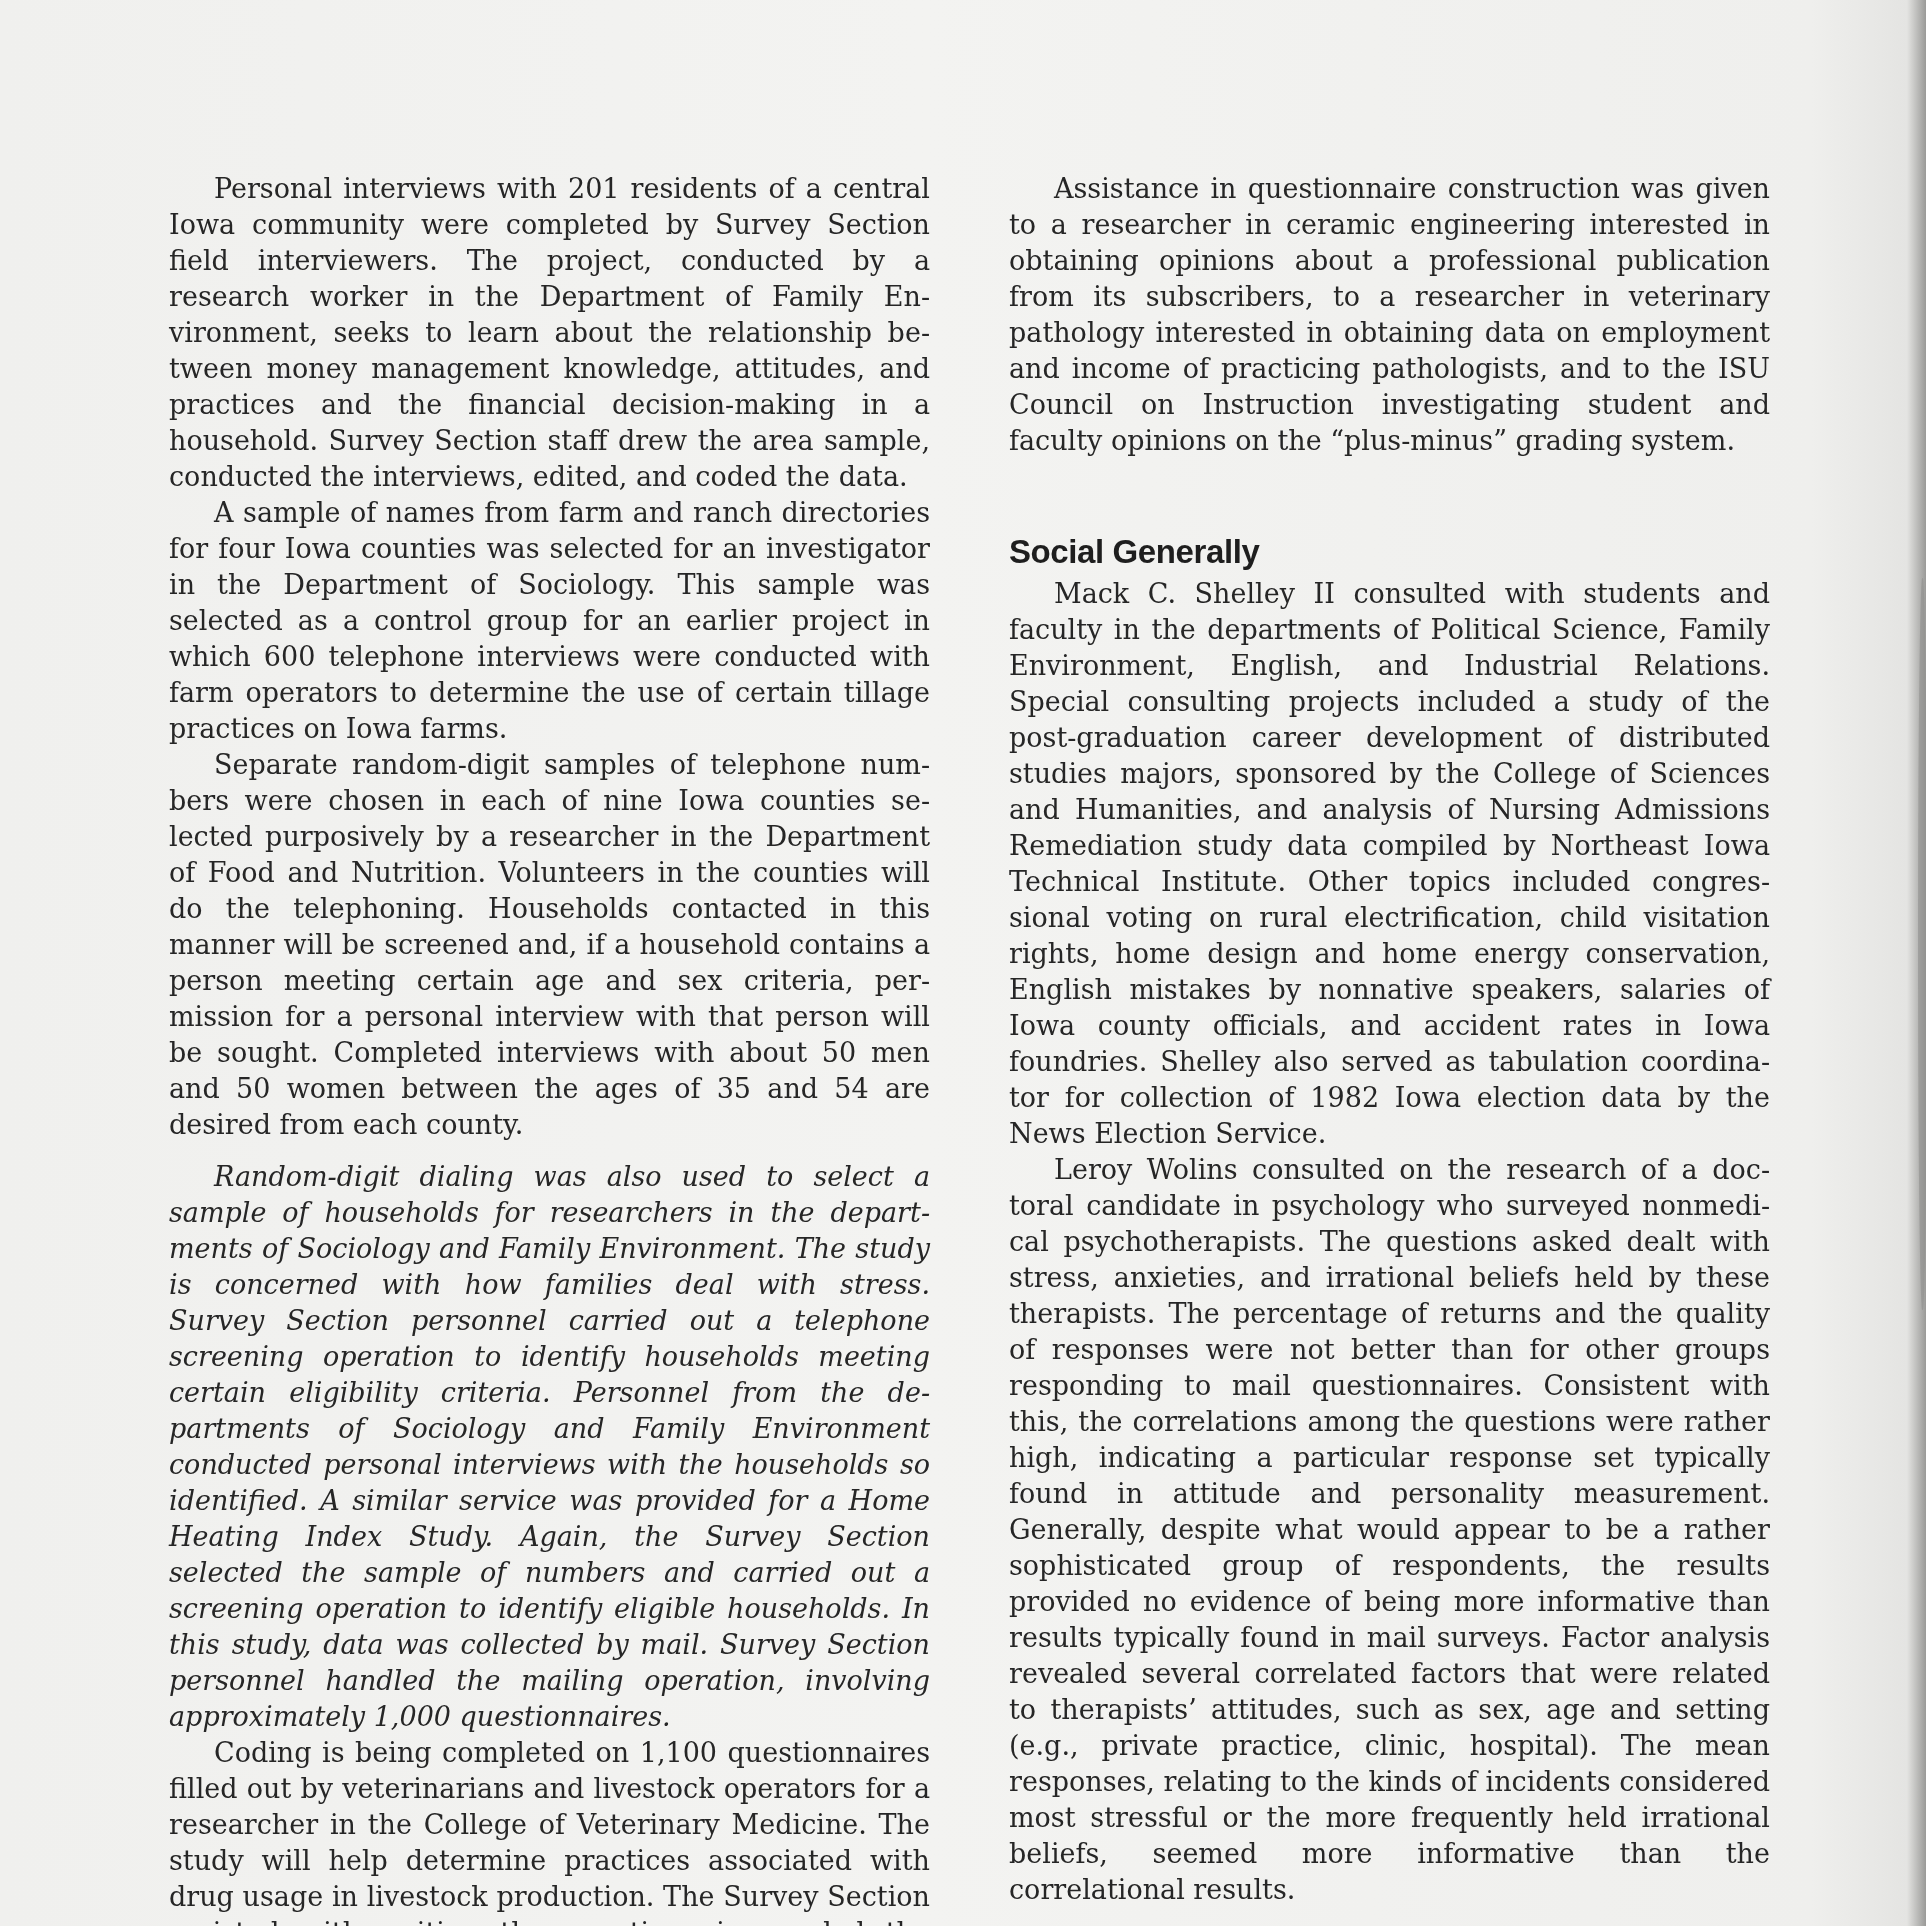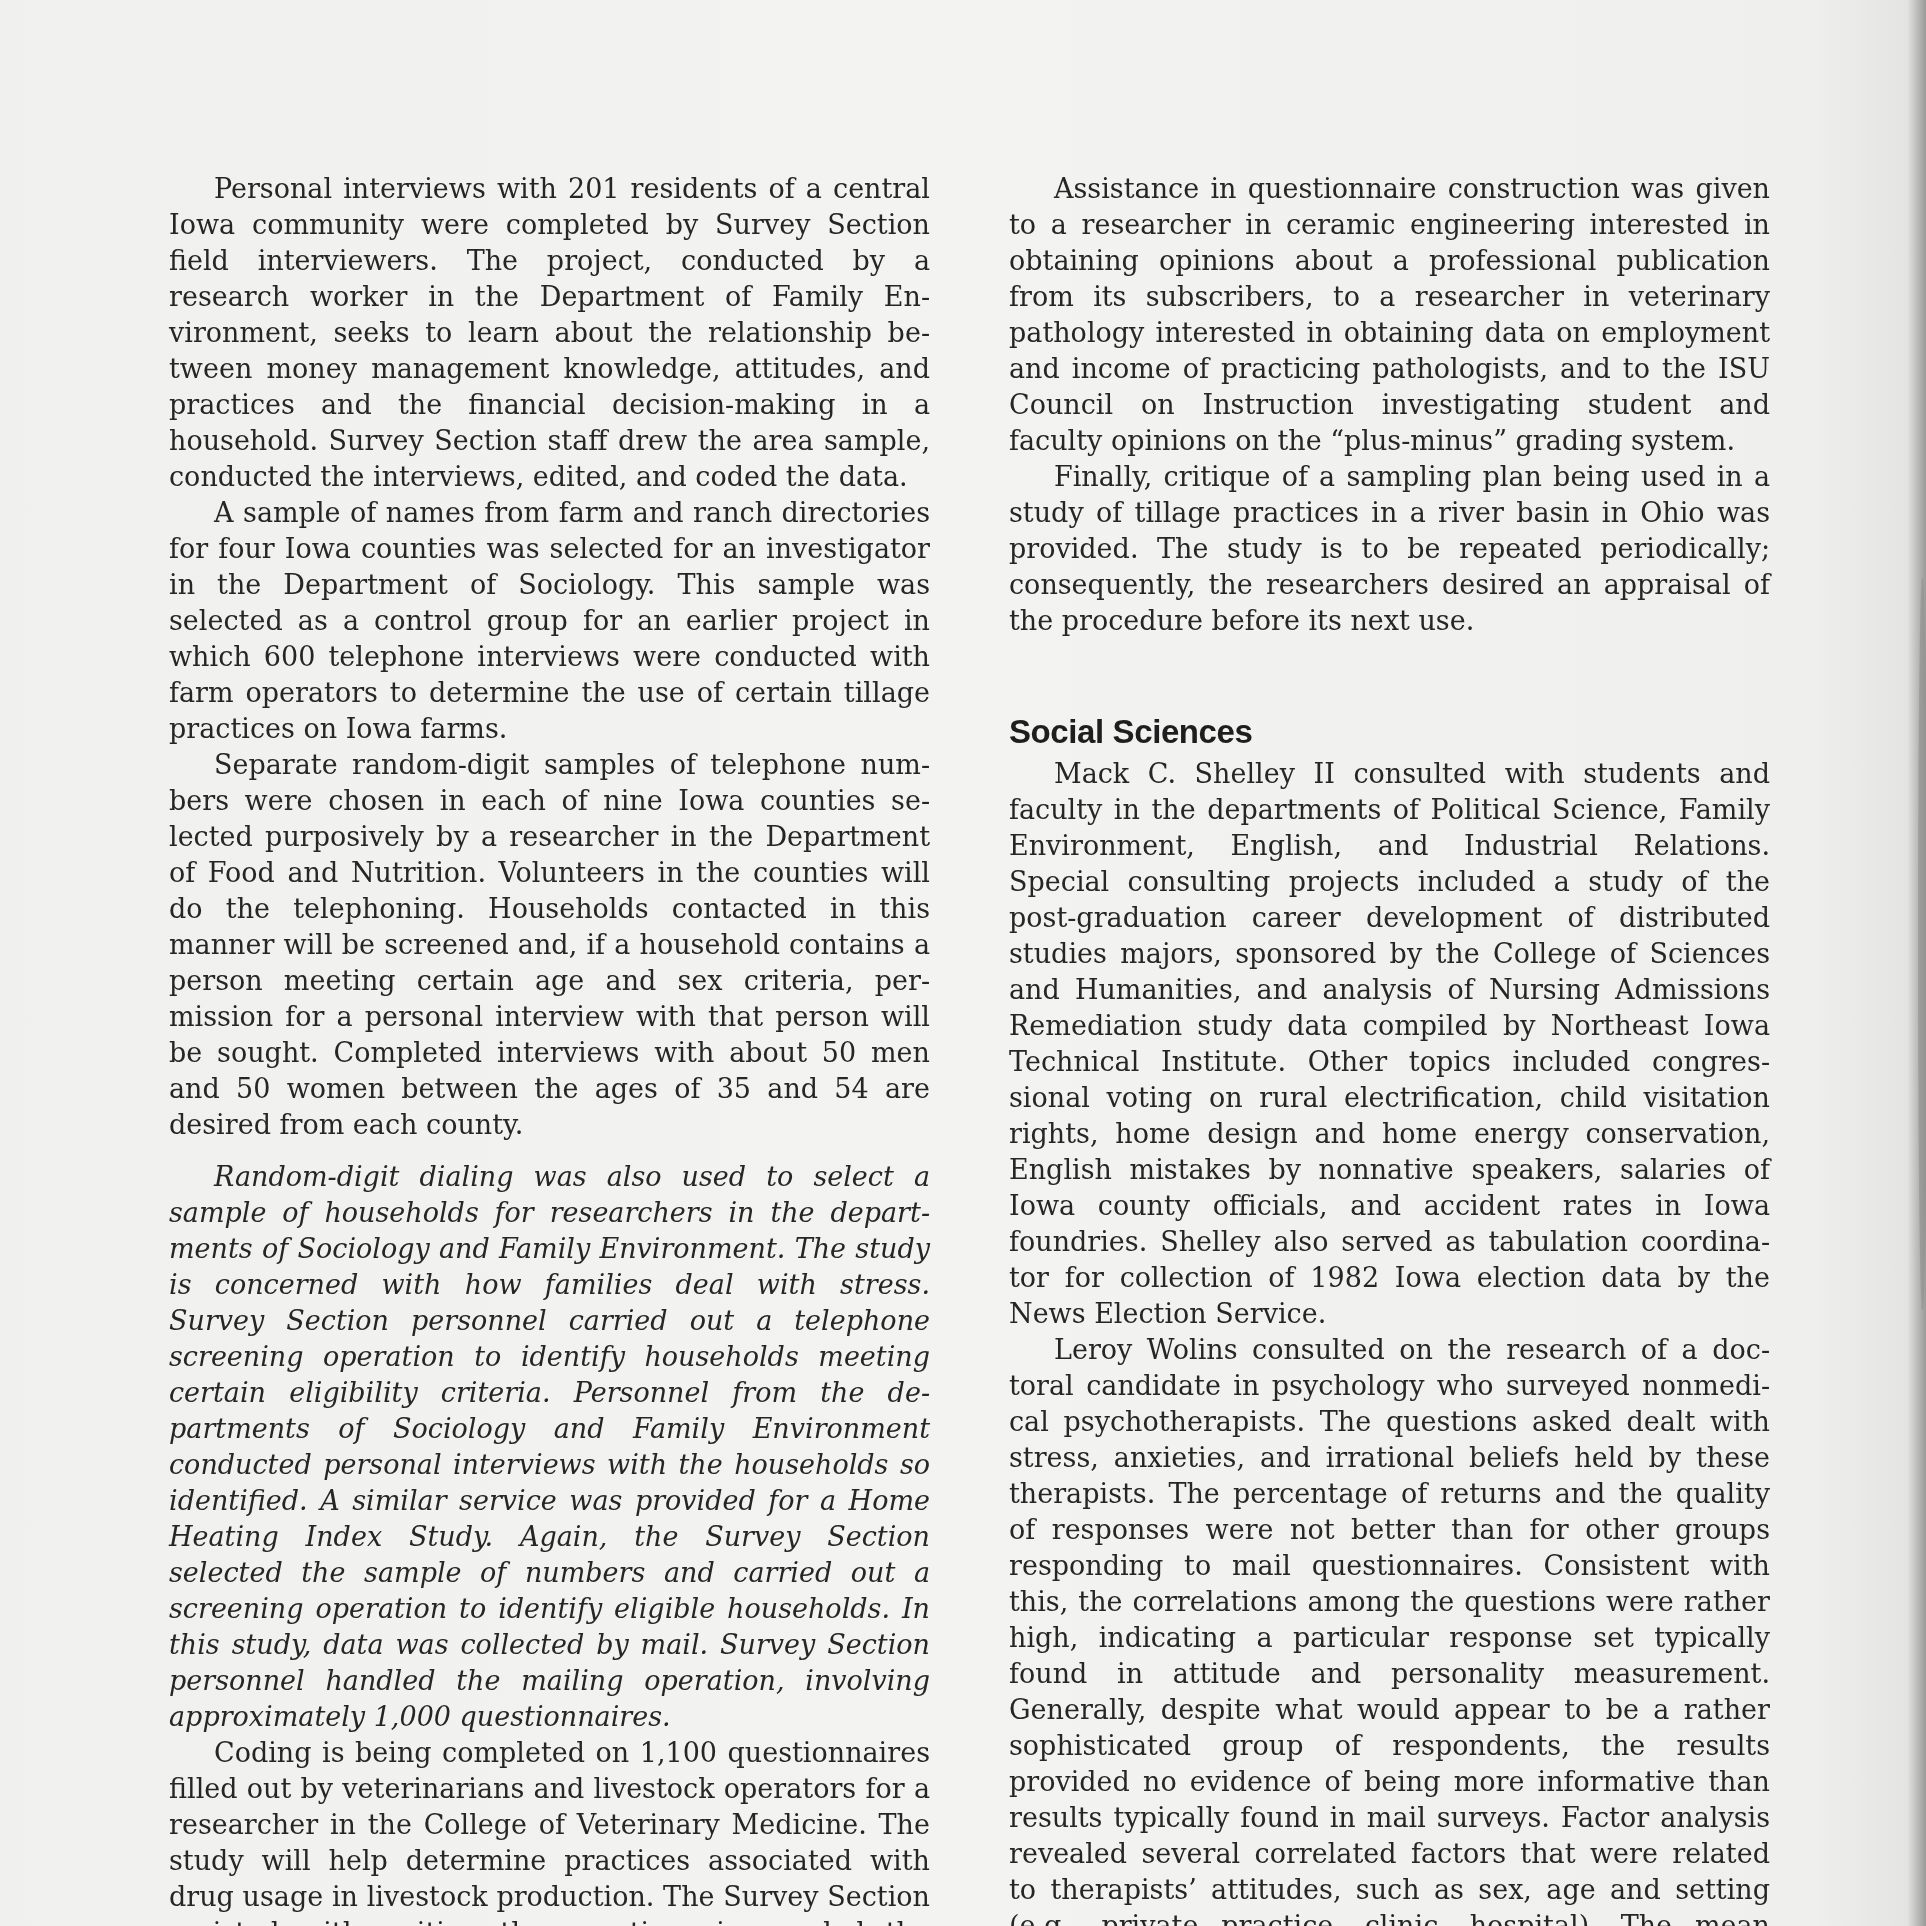--- a/index.html
+++ b/index.html
@@ -55,22 +55,21 @@
     <p class="para">Personal interviews with 201 residents of a cen­tral Iowa community were completed by Survey Sec­tion field interviewers. The project, conducted by a research worker in the Department of Family En­vironment, seeks to learn about the relationship be­tween money management knowledge, attitudes, and practices and the financial decision-making in a household. Survey Section staff drew the area sam­ple, conducted the interviews, edited, and coded the data.</p>
     <p class="para">A sample of names from farm and ranch directo­ries for four Iowa counties was selected for an investi­gator in the Department of Sociology. This sample was selected as a control group for an earlier project in which 600 telephone interviews were conducted with farm operators to determine the use of certain tillage practices on Iowa farms.</p>
     <p class="para">Separate random-digit samples of telephone num­bers were chosen in each of nine Iowa counties se­lected purposively by a researcher in the Department of Food and Nutrition. Volunteers in the counties will do the telephoning. Households contacted in this manner will be screened and, if a household contains a person meeting certain age and sex criteria, per­mission for a personal interview with that person will be sought. Completed interviews with about 50 men and 50 women between the ages of 35 and 54 are desired from each county.</p>
     <p class="para gap">Random-digit dialing was also used to select a sample of households for researchers in the depart­ments of Sociology and Family Environment. The study is concerned with how families deal with stress. Survey Section personnel carried out a telephone screening operation to identify households meeting certain eligibility criteria. Personnel from the de­partments of Sociology and Family Environment conducted personal interviews with the households so identified. A similar service was provided for a Home Heating Index Study. Again, the Survey Sec­tion selected the sample of numbers and carried out a screening operation to identify eligible households. In this study, data was collected by mail. Survey Section personnel handled the mailing operation, in­volving approximately 1,000 questionnaires.</p>
     <p class="para">Coding is being completed on 1,100 question­naires filled out by veterinarians and livestock oper­ators for a researcher in the College of Veterinary Medicine. The study will help determine practices associated with drug usage in livestock production. The Survey Section assisted with writing the ques­tionnaire, coded the data, completed the data process­ing, and will assist with analyses.</p>
 
   </div>
 
   <div class="column col-right">
     <p class="para">Assistance in questionnaire construction was given to a researcher in ceramic engineering inter­ested in obtaining opinions about a professional pub­lication from its subscribers, to a researcher in veterinary pathology interested in obtaining data on employment and income of practicing pathologists, and to the ISU Council on Instruction investigating student and faculty opinions on the “plus-minus” grading system.</p>
-    <p class="para">Finally, critique of a sampling plan being used in a study of tillage practices in a river basin in Ohio was provided. The study is to be repeated periodically; consequently, the researchers desired an appraisal of the procedure before its next use.</p>
 
-    <h2 class="heading h-social">Social Sciences</h2>
+    <h2 class="heading h-social">Social Generally</h2>
     <p class="para">Mack C. Shelley II consulted with students and faculty in the departments of Political Science, Fam­ily Environment, English, and Industrial Relations. Special consulting projects included a study of the post-graduation career development of distributed studies majors, sponsored by the College of Sciences and Humanities, and analysis of Nursing Admissions Remediation study data compiled by Northeast Iowa Technical Institute. Other topics included congres­sional voting on rural electrification, child visitation rights, home design and home energy conservation, English mistakes by nonnative speakers, salaries of Iowa county officials, and accident rates in Iowa foundries. Shelley also served as tabulation coordina­tor for collection of 1982 Iowa election data by the News Election Service.</p>
     <p class="para">Leroy Wolins consulted on the research of a doc­toral candidate in psychology who surveyed nonmedi­cal psychotherapists. The questions asked dealt with stress, anxieties, and irrational beliefs held by these therapists. The percentage of returns and the quality of responses were not better than for other groups responding to mail questionnaires. Consistent with this, the correlations among the questions were rather high, indicating a particular response set typ­ically found in attitude and personality measure­ment. Generally, despite what would appear to be a rather sophisticated group of respondents, the results provided no evidence of being more informative than results typically found in mail surveys. Factor analy­sis revealed several correlated factors that were re­lated to therapists’ attitudes, such as sex, age and setting (e.g., private practice, clinic, hospital). The mean responses, relating to the kinds of incidents considered most stressful or the more frequently held irrational beliefs, seemed more informative than the correlational results.</p>
 
   </div>
 
 </div>
 
 
 </body></html>

